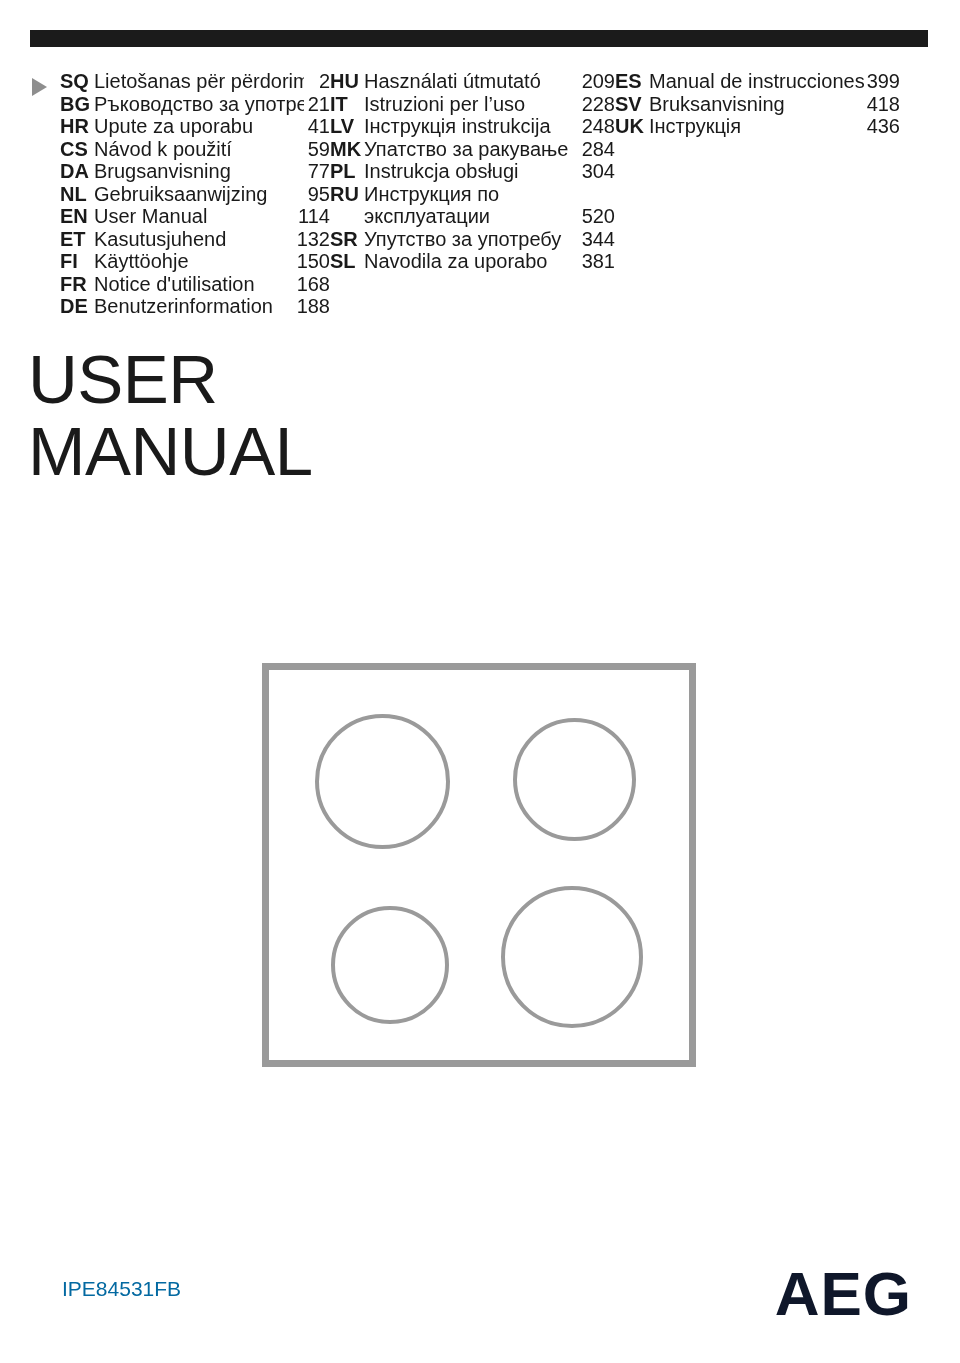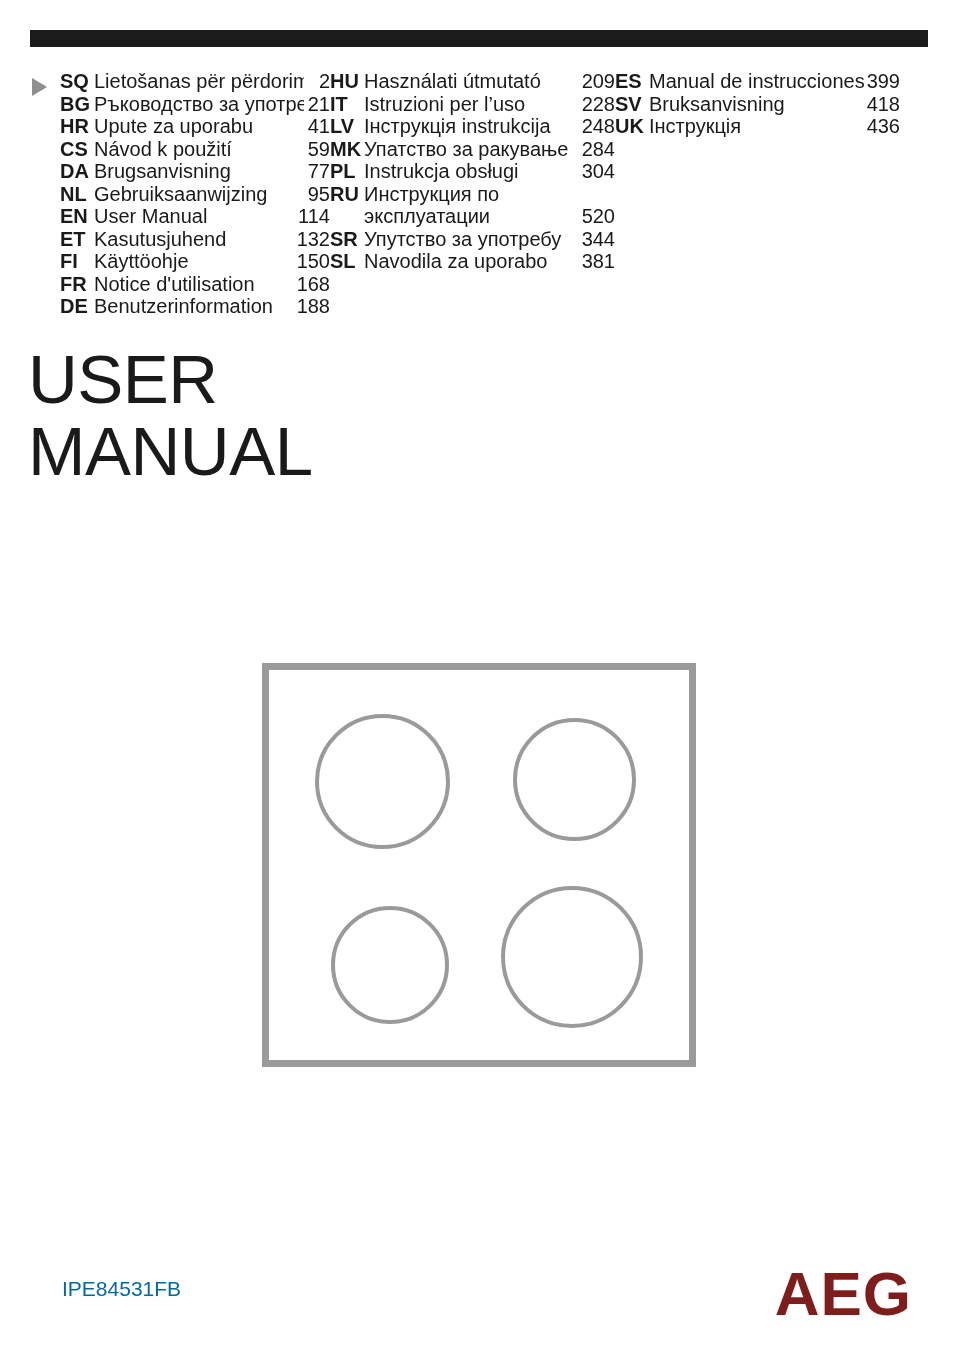--- a/index.html
+++ b/index.html
@@ -145,21 +145,21 @@
   }
 
   
   .logo {
     position: absolute;
     right: 48px;
     top: 1258px;
     font-size: 62px;
     font-weight: bold;
     letter-spacing: 1px;
-    color: #7f1d1d;
+    color: #0f172a;
     font-family: "Liberation Sans", sans-serif;
   }
 </style>
 </head>
 <body>
 
 <div class="page">
 
   <div class="top-bar"></div>
 

